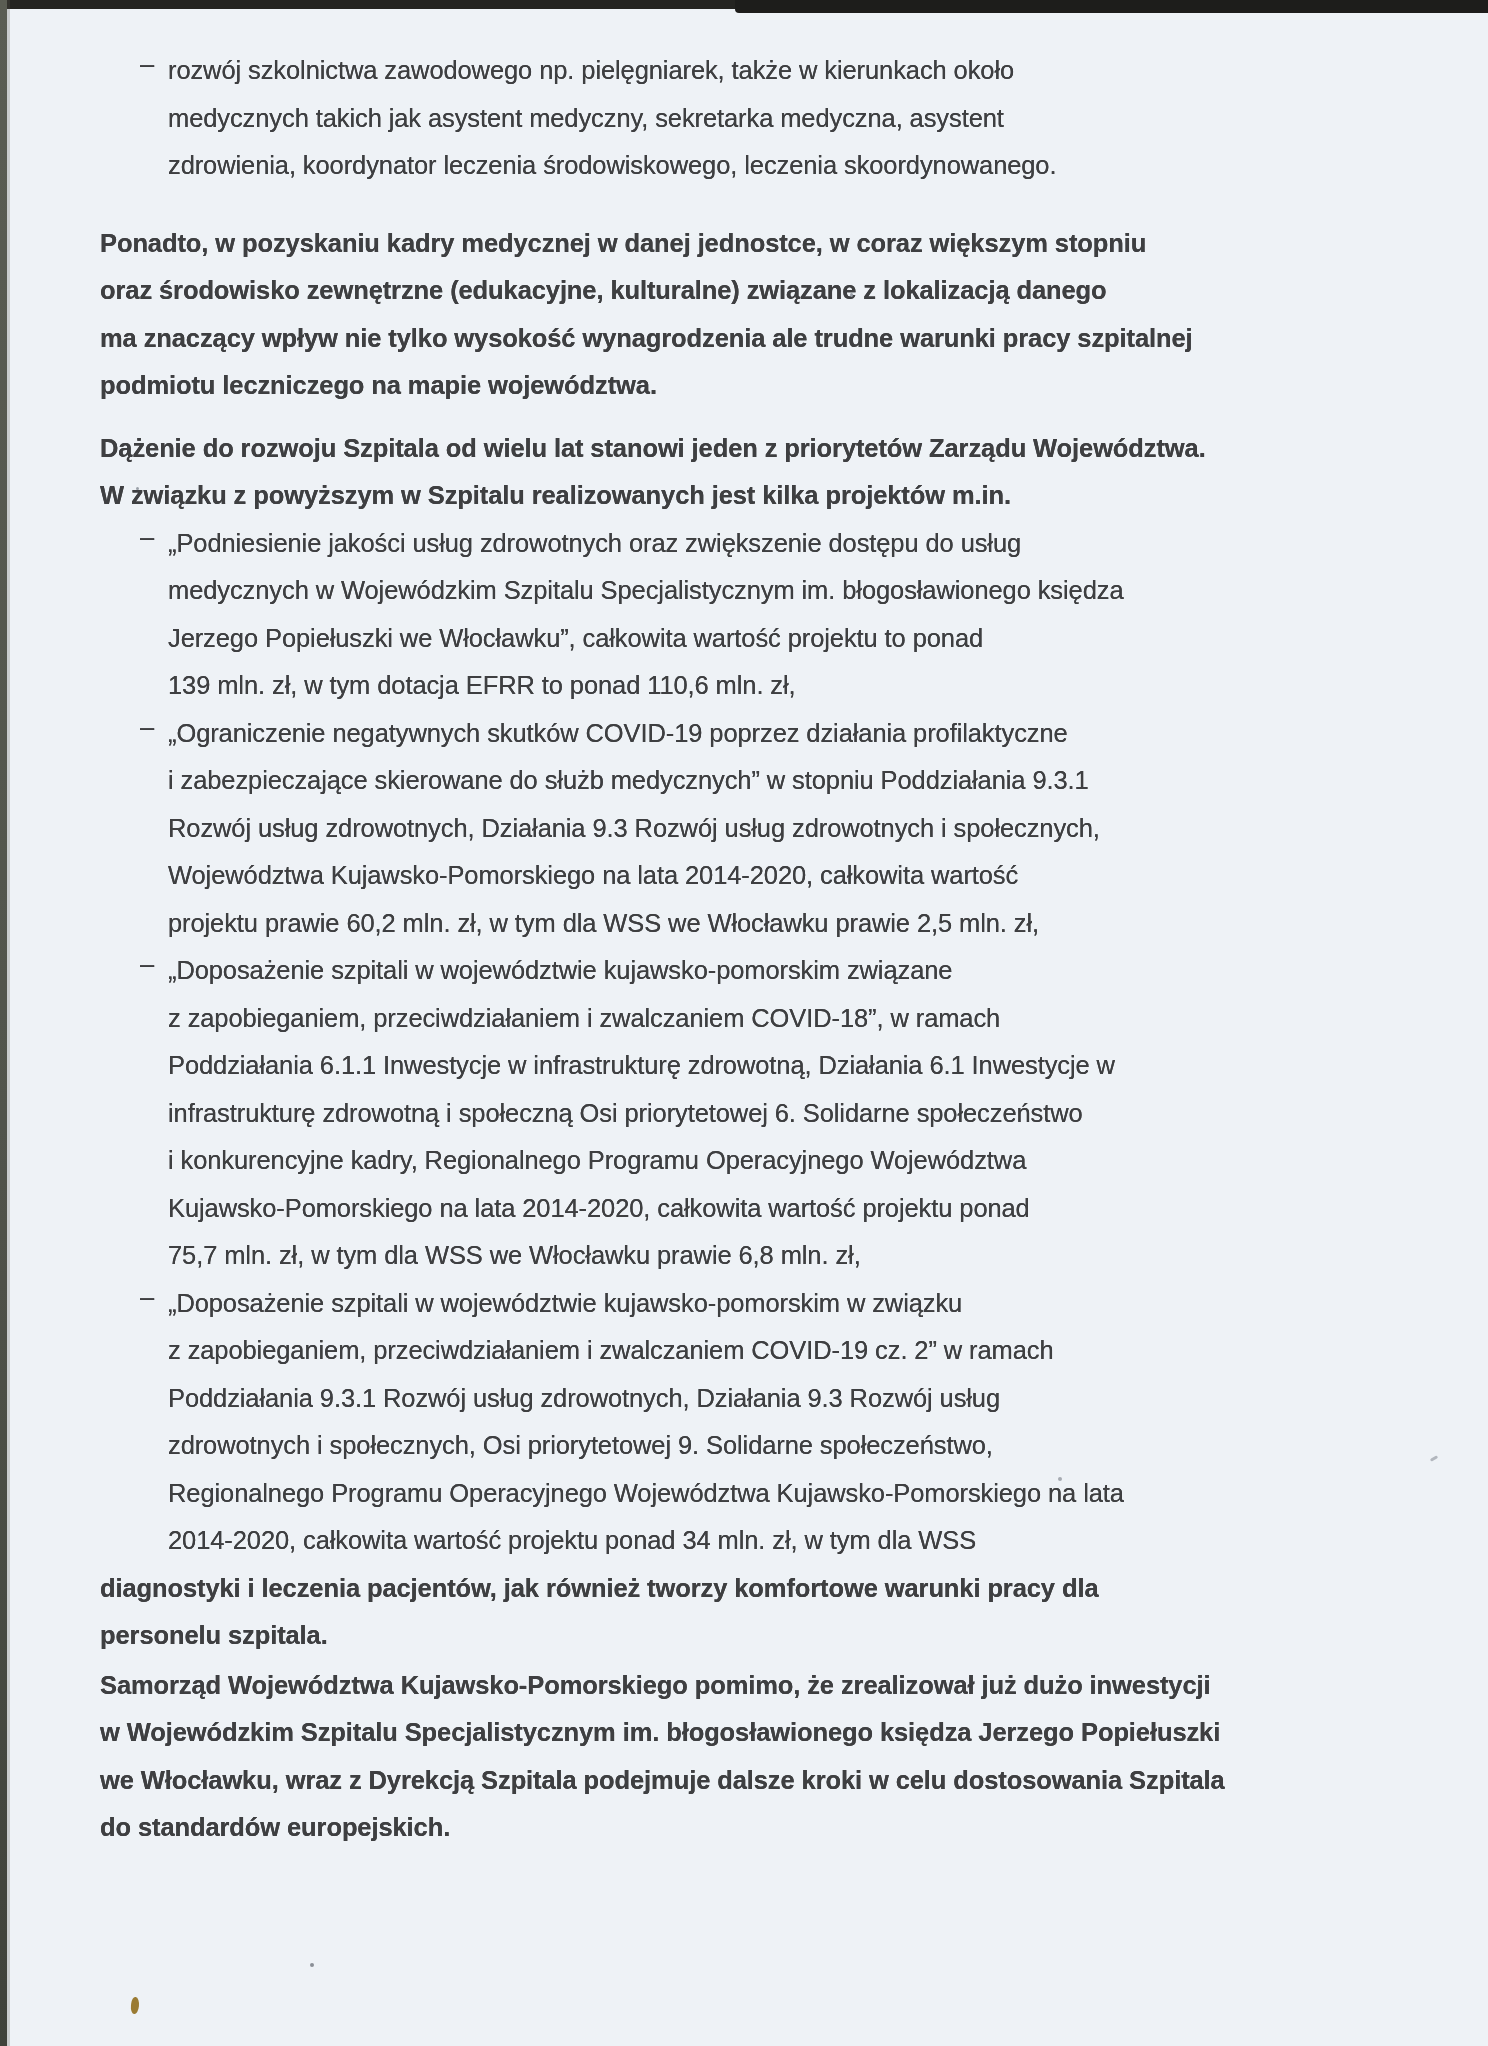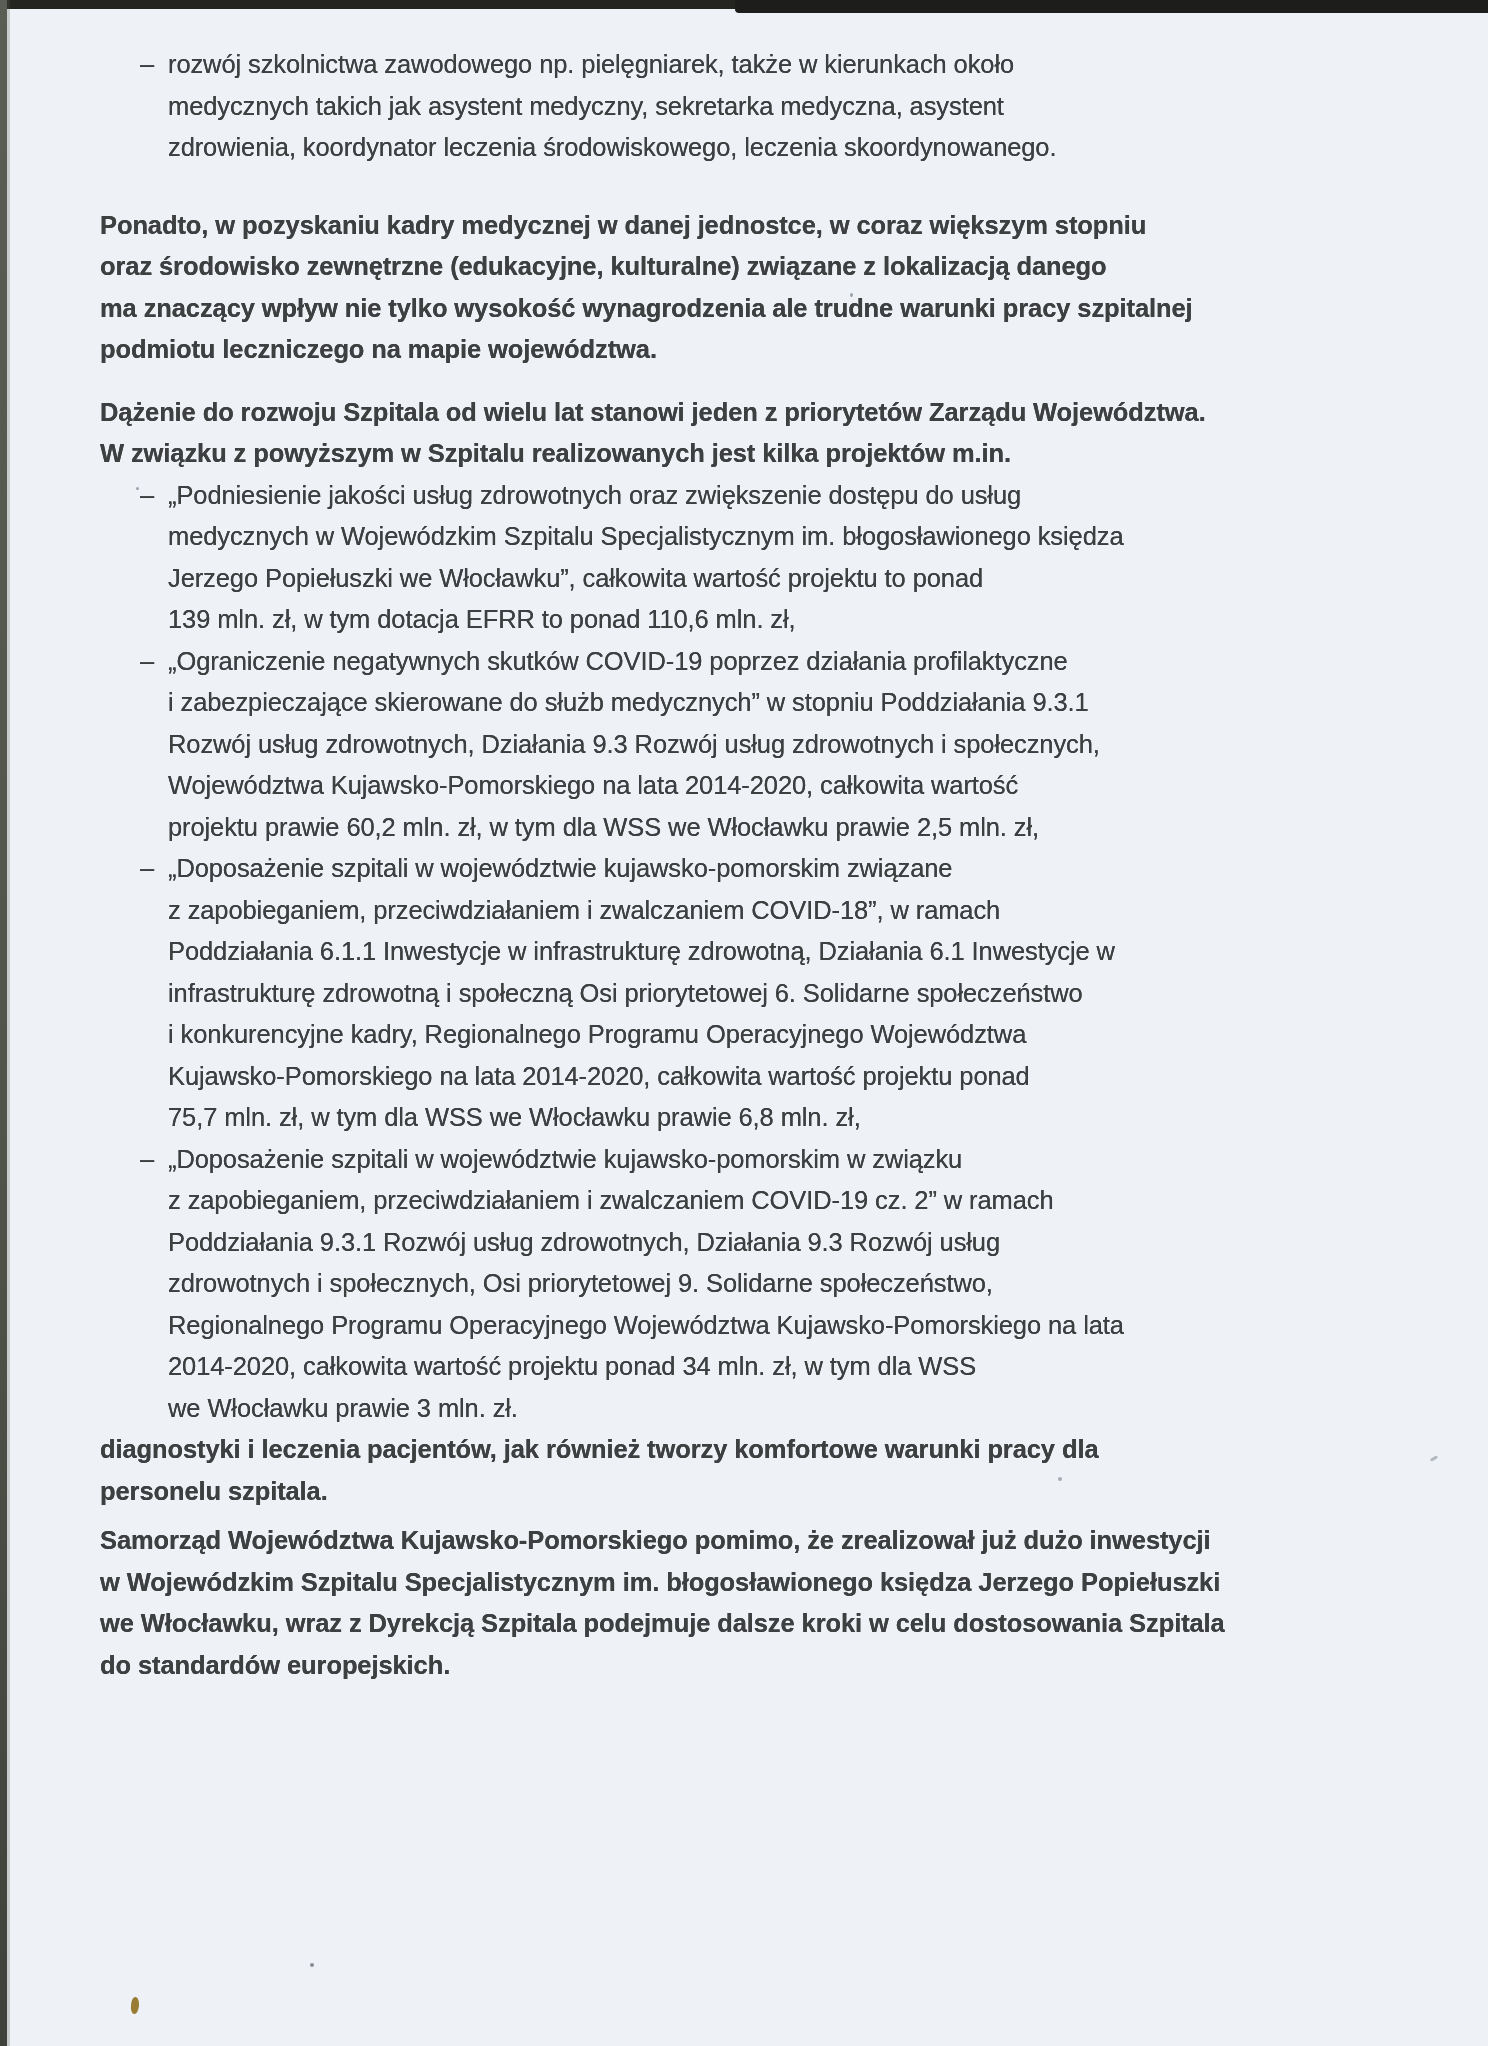--- a/index.html
+++ b/index.html
@@ -37,21 +37,21 @@
   
   .content {
     position: absolute;
     left: 100px; top: 44px;
     width: 1330px;
     font-size: 25.5px;
     line-height: 41.5px;
     letter-spacing: -0.1px;
     text-shadow: 0 0 0.6px currentColor;
   }
-  .tline { white-space: pre; }
+  .tline { white-space: pre; margin-top: 6px; }
   .para { margin: 0; font-weight: bold; }
   .intro-item { display: flex; margin-bottom: 36px; }
   .p-ponadto { margin-bottom: 21px; }
   .p-dazenie { margin-bottom: 0; }
   .proj-item { display: flex; }
   .marker {
     flex: 0 0 28px;
     margin-left: 40px;
     white-space: pre;
   }
@@ -141,21 +141,20 @@
 
       <div class="proj-item">
         <span class="marker">–</span>
         <div class="lines">
             <div class="tline">„Doposażenie szpitali w województwie kujawsko-pomorskim w związku</div>
             <div class="tline">z zapobieganiem, przeciwdziałaniem i zwalczaniem COVID-19 cz. 2” w ramach</div>
             <div class="tline">Poddziałania 9.3.1 Rozwój usług zdrowotnych, Działania 9.3 Rozwój usług</div>
             <div class="tline">zdrowotnych i społecznych, Osi priorytetowej 9. Solidarne społeczeństwo,</div>
             <div class="tline">Regionalnego Programu Operacyjnego Województwa Kujawsko-Pomorskiego na lata</div>
             <div class="tline">2014-2020, całkowita wartość projektu ponad 34 mln. zł, w tym dla WSS</div>
-            <div class="tline">we Włocławku prawie 3 mln. zł.</div>
           </div>
       </div>
 
     </div>
 
     <div class="para p-nadmieniam">
         <div class="tline">diagnostyki i leczenia pacjentów, jak również tworzy komfortowe warunki pracy dla</div>
         <div class="tline">personelu szpitala.</div>
       </div>
 

